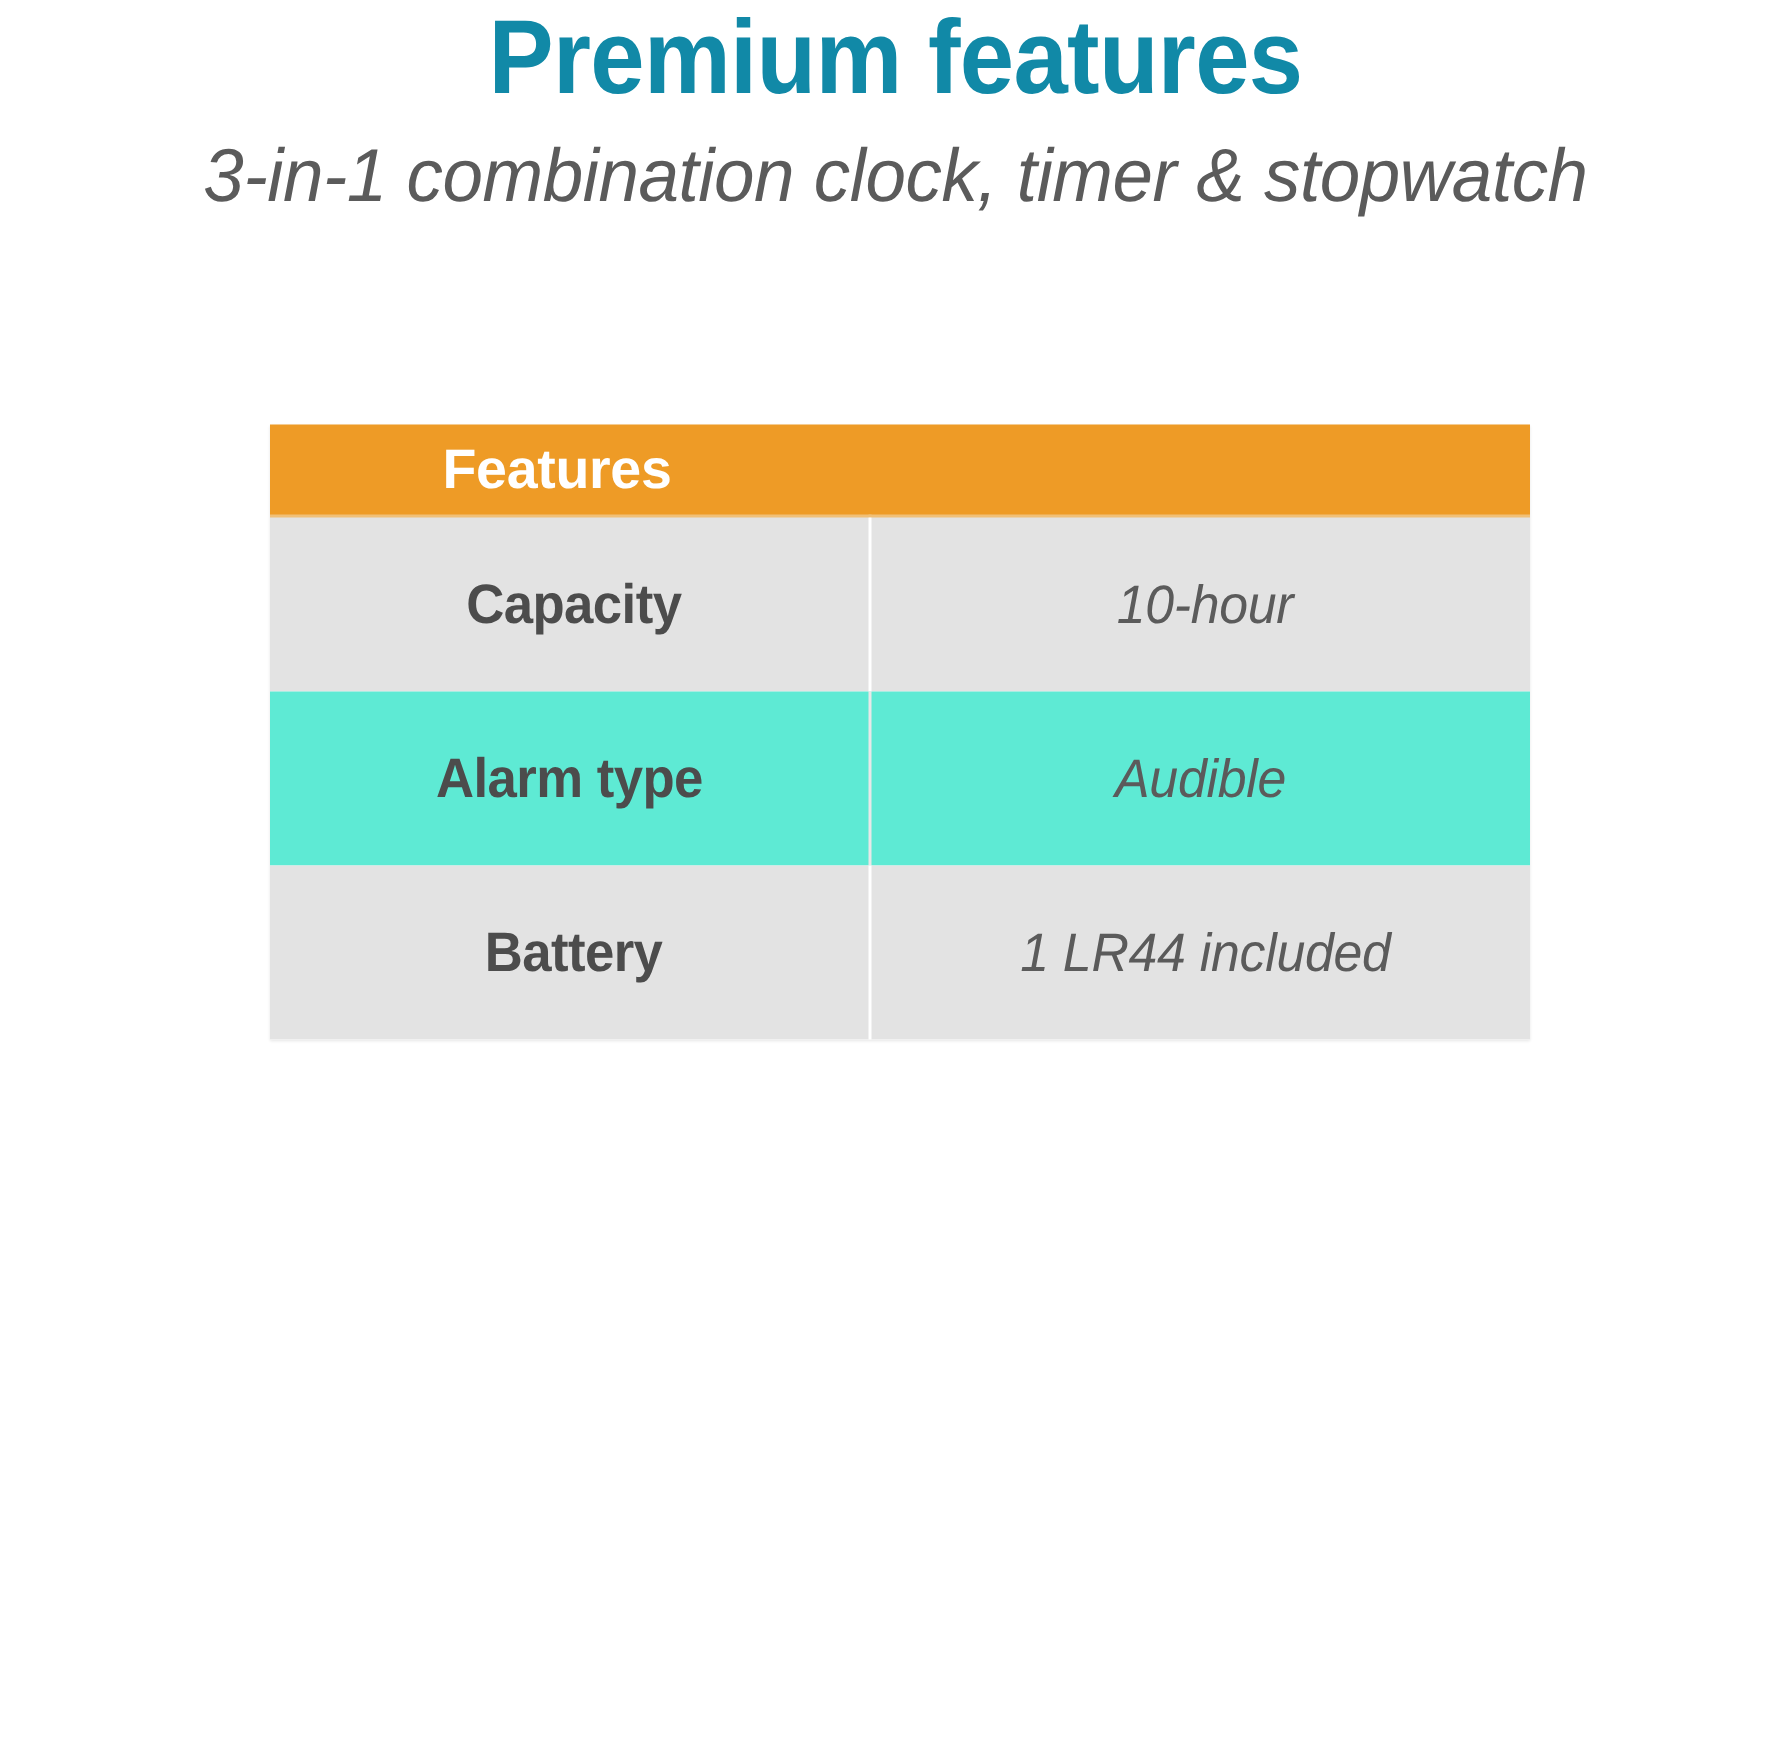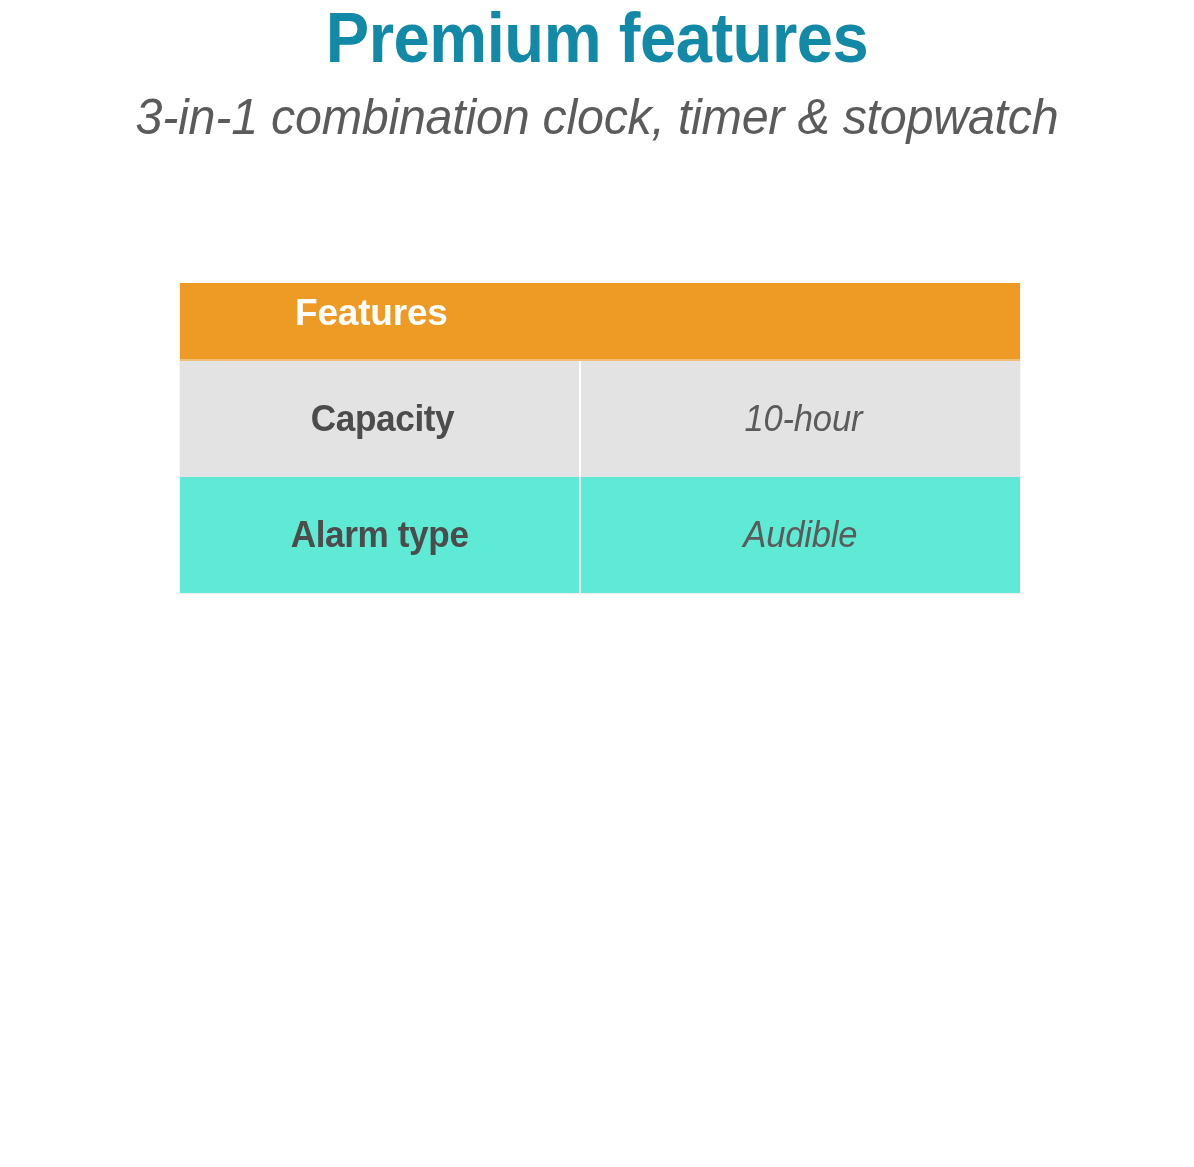--- a/index.html
+++ b/index.html
@@ -74,21 +74,21 @@
     box-shadow: 0 1px 2px rgba(0,0,0,0.10);
   }
 
   .features-table col.col-label { width: 400px; }
   .features-table col.col-value { width: 440px; }
 
   .features-table thead th {
     background: #ee9b26;
     color: #ffffff;
     text-align: left;
-    padding: 0 0 16px 115px;
+    padding: 0 0 0 115px;
     height: 60px;
     font-family: "Liberation Sans", sans-serif;
     font-weight: bold;
     font-size: 37px;
     line-height: 60px;
     letter-spacing: -0.2px;
     border-bottom: 2px solid #f0c078;
     vertical-align: middle;
   }
 
@@ -185,17 +185,25 @@
         </td>
         <td class="value-cell">
           <span class="value-text">Audible</span>
         </td>
       </tr>
 
 
 
 
 
+      <tr class="row-shaded">
+        <td class="label-cell">
+          <span class="label-text">Battery</span>
+        </td>
+        <td class="value-cell">
+          <span class="value-text">1 LR44 included</span>
+        </td>
+      </tr>
 
     </tbody>
   </table>
 
 </div>
 
 </body></html>

